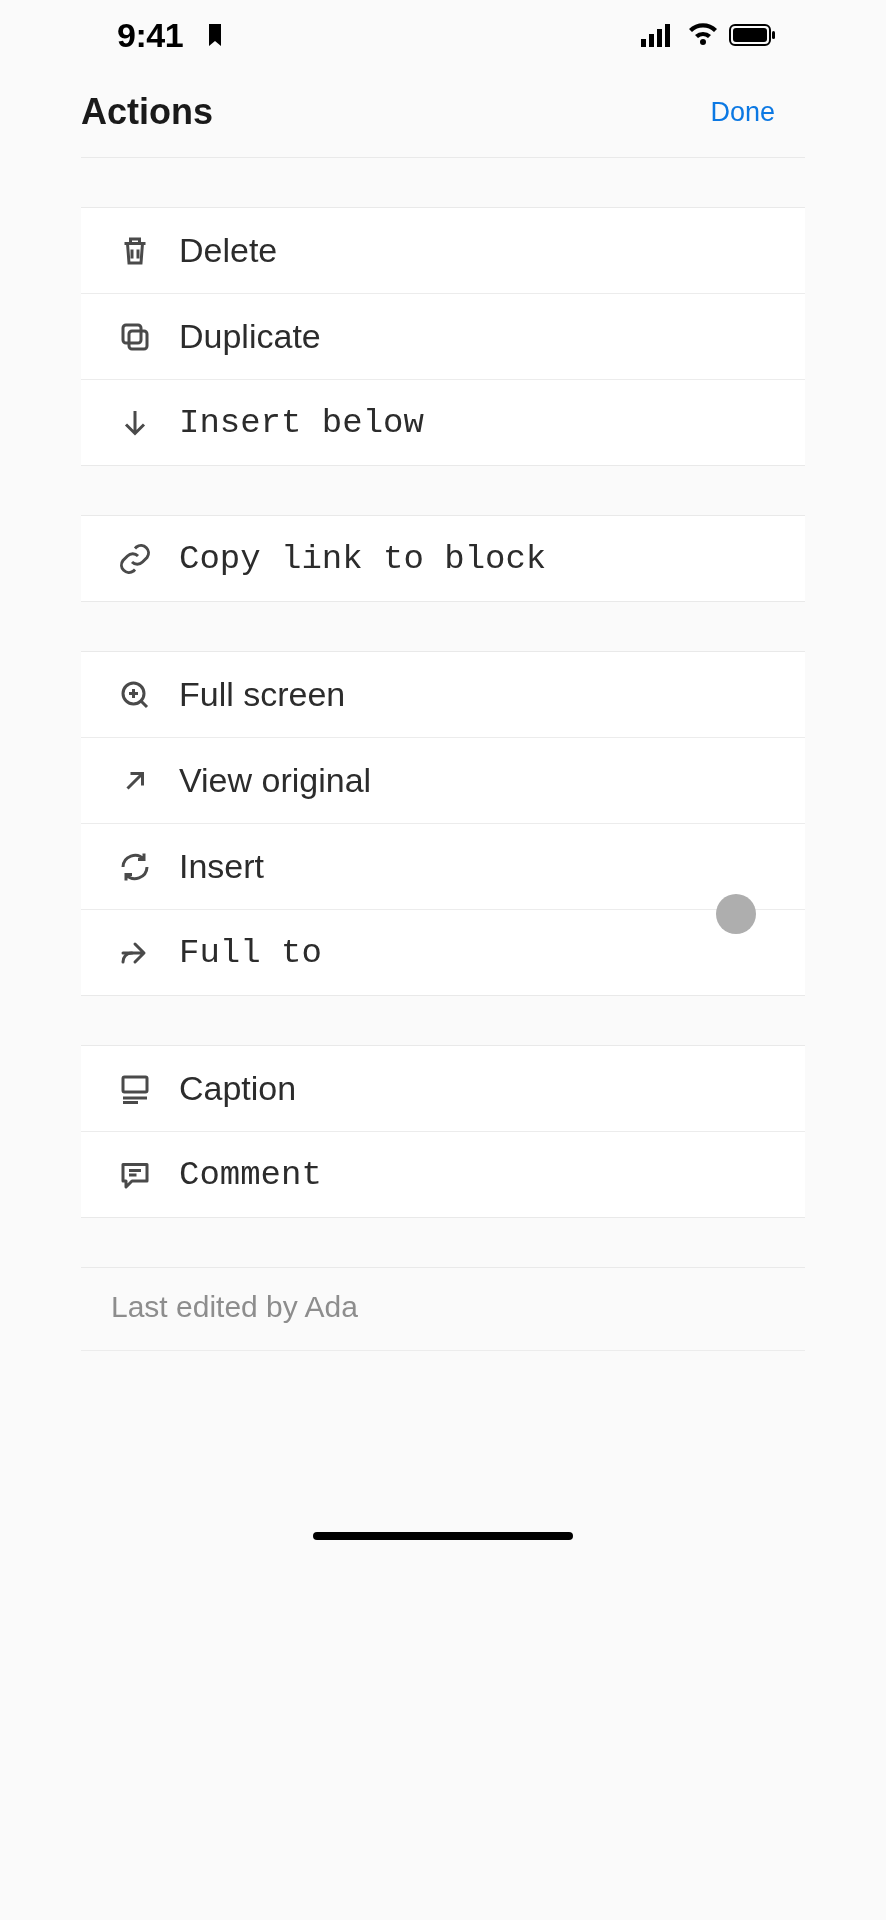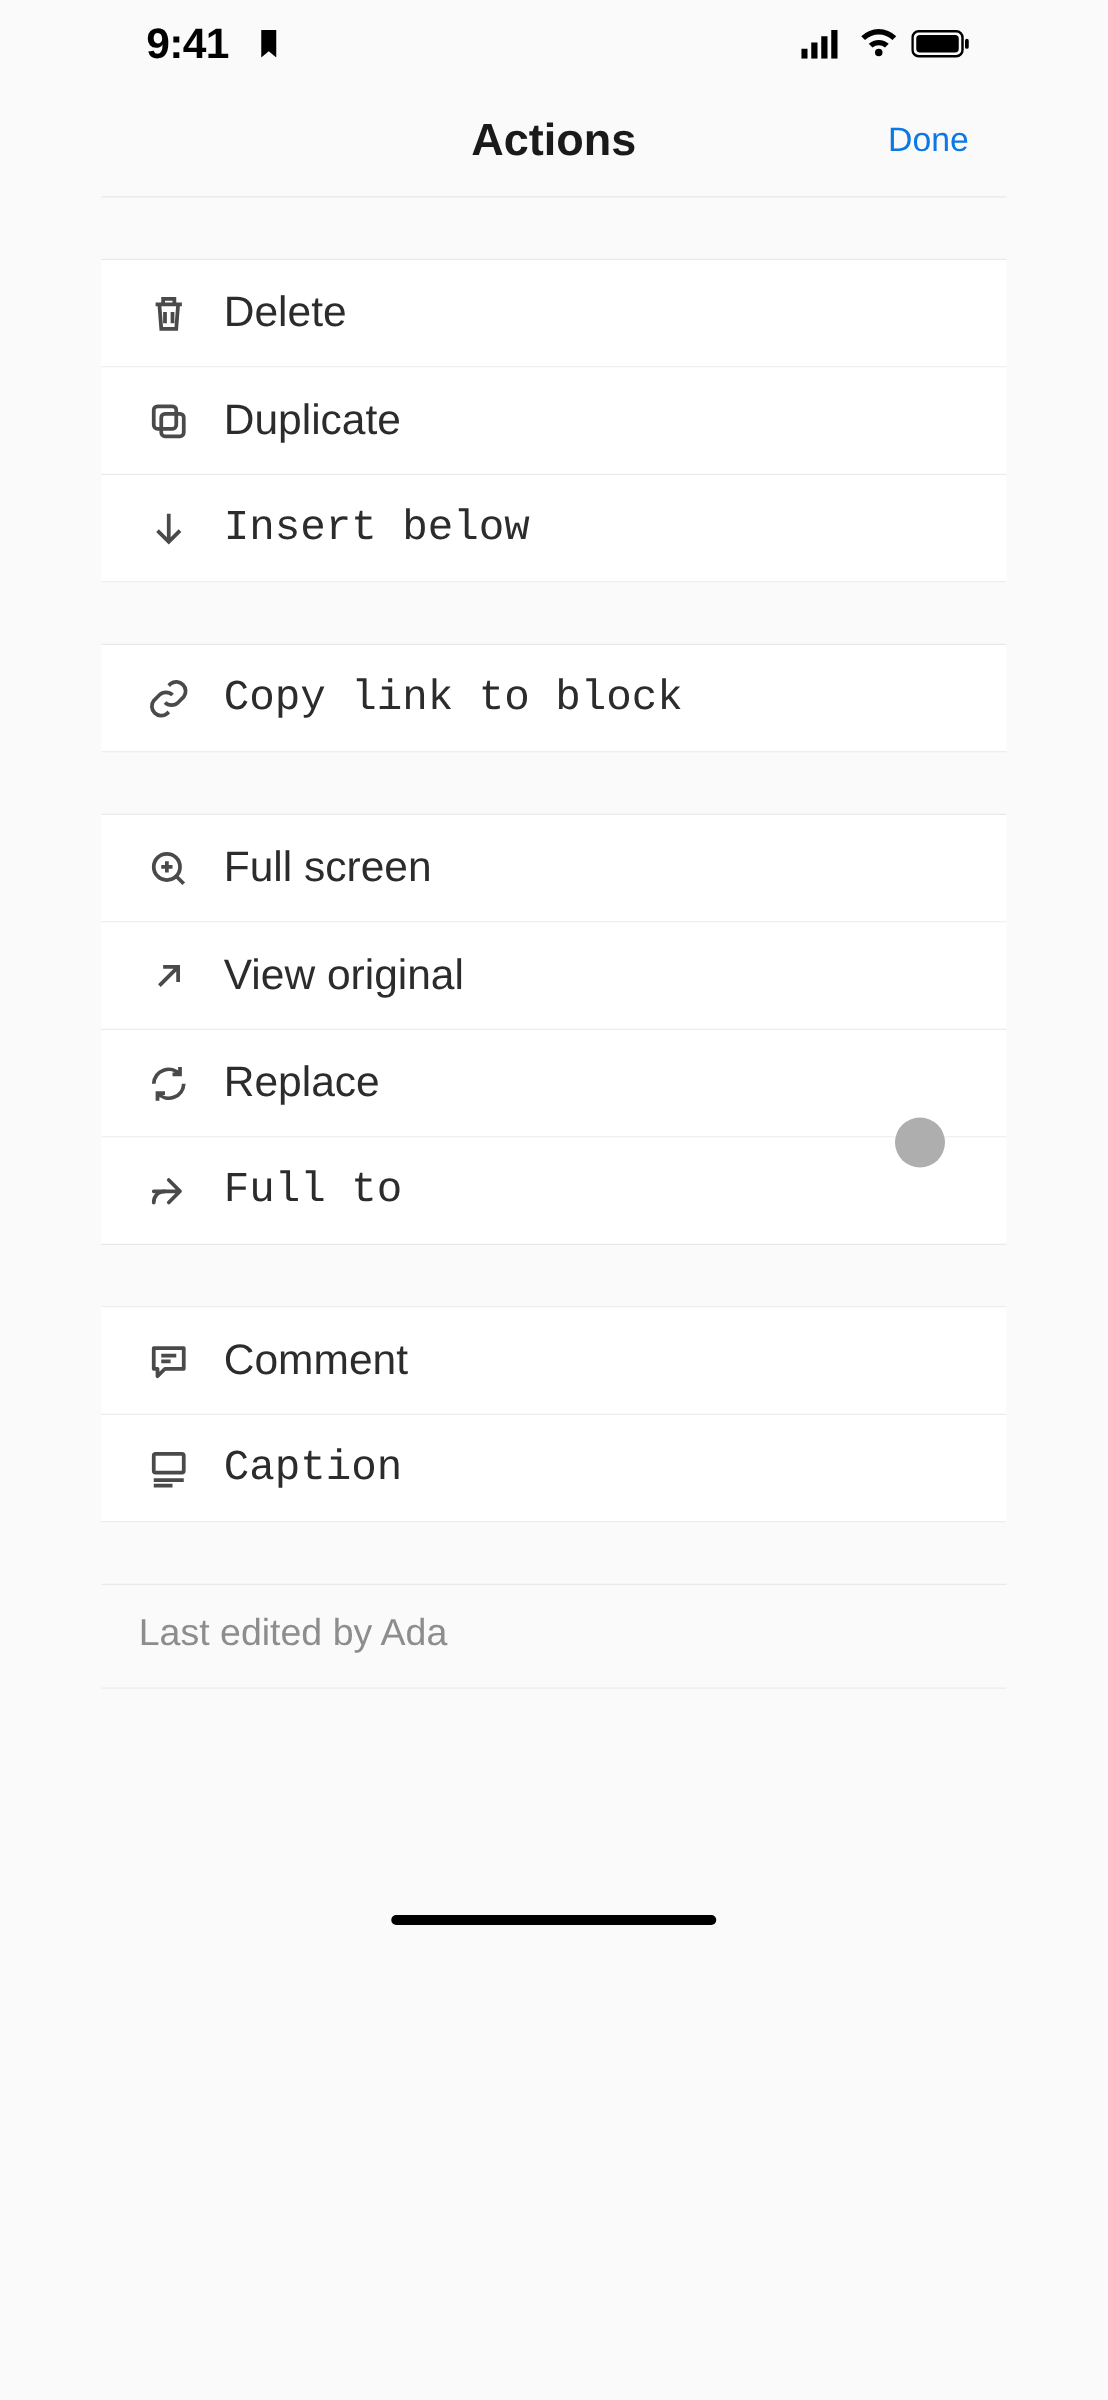--- a/index.html
+++ b/index.html
@@ -40,21 +40,21 @@
       align-items: center;
       gap: 10px;
     }
     .status-right svg { display: block; }
     
     .nav-header {
       position: relative;
       height: 92px;
       display: flex;
       align-items: center;
-      justify-content: center;
+      justify-content: flex-start;
       border-bottom: 1px solid #e9e9e9;
     }
     .nav-title {
       font-size: 36px;
       font-weight: 700;
       color: #1a1a1a;
     }
     .nav-done {
       position: absolute;
       right: 30px;
@@ -246,52 +246,52 @@
           </svg>
       </span>
       <span class="menu-label">View original</span>
     </div>
     <div class="menu-item">
       <span class="menu-icon">
         <svg viewBox="0 0 24 24">
             <path d="M20 12a8 8 0 01-14 5M4 12a8 8 0 0114-5M18 3v4h-4M6 21v-4h4"></path>
           </svg>
       </span>
-      <span class="menu-label">Replace</span>
+      <span class="menu-label">Insert</span>
     </div>
     <div class="menu-item">
       <span class="menu-icon">
         <svg viewBox="0 0 24 24">
             <path d="M4 12h12M12 6l6 6-6 6" stroke-linecap="round" stroke-linejoin="round"></path>
             <path d="M4 18c0-3 2-6 6-6" stroke-linecap="round"></path>
           </svg>
       </span>
       <span class="menu-label">Full to</span>
     </div>
   </div>
 
   <div class="group-spacer"></div>
   <div class="menu-group">
     <div class="menu-item">
       <span class="menu-icon">
         <svg viewBox="0 0 24 24">
+            <rect x="4" y="4" width="16" height="10" rx="1"></rect>
+            <path d="M4 18h16M4 21h10"></path>
+          </svg>
+      </span>
+      <span class="menu-label">Caption</span>
+    </div>
+    <div class="menu-item">
+      <span class="menu-icon">
+        <svg viewBox="0 0 24 24">
             <path d="M4 5h16v11H10l-4 4v-4H4z" stroke-linejoin="round"></path>
             <path d="M8 9h8M8 12h5"></path>
           </svg>
       </span>
       <span class="menu-label">Comment</span>
-    </div>
-    <div class="menu-item">
-      <span class="menu-icon">
-        <svg viewBox="0 0 24 24">
-            <rect x="4" y="4" width="16" height="10" rx="1"></rect>
-            <path d="M4 18h16M4 21h10"></path>
-          </svg>
-      </span>
-      <span class="menu-label">Caption</span>
     </div>
   </div>
 
   <div class="group-spacer"></div>
   <div class="footer-info">
     <div class="line1">Last edited by Ada</div>
   </div>
 
   <div class="float-dot"></div>
 

